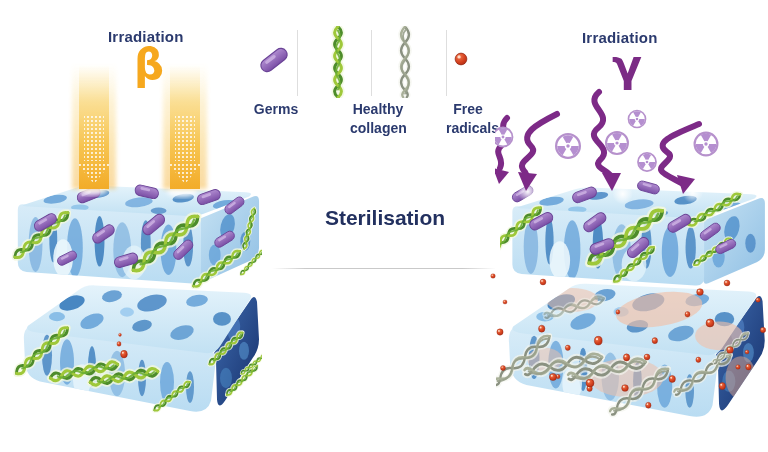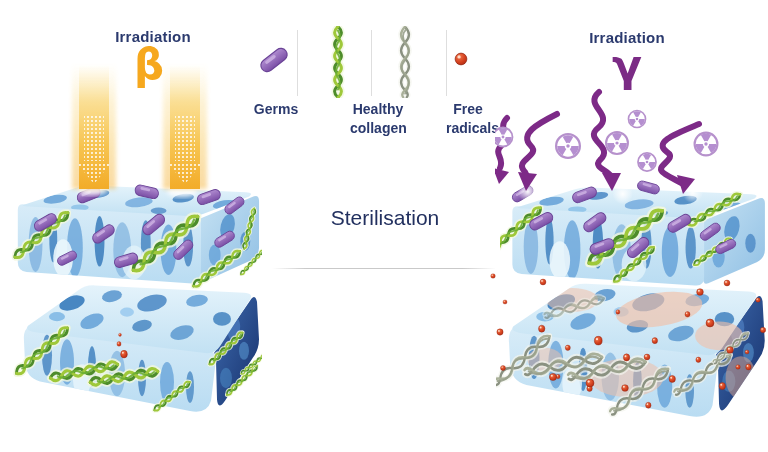--- a/index.html
+++ b/index.html
@@ -1,24 +1,24 @@
 <!DOCTYPE html>
 <html><head>
 <meta charset="utf-8">
 <style>
   html,body{margin:0;padding:0;background:#fff;}
   #stage{position:relative;width:768px;height:452px;background:#fff;overflow:hidden;
          font-family:"Liberation Sans",sans-serif;}
   .abs{position:absolute;}
-  .title{font-size:15px;font-weight:700;color:#2B3A6E;text-align:center;letter-spacing:.2px;}
+  .title{font-size:15px;font-weight:700;color:#2B3A6E;letter-spacing:.2px;}
   .sym-beta{font-family:"DejaVu Sans",sans-serif;font-size:42px;font-weight:700;color:#F6A81E;
             text-align:center;line-height:1;}
   .sym-gamma{font-family:"DejaVu Sans",sans-serif;font-size:44px;font-weight:700;color:#7B2B85;
             text-align:center;line-height:1;}
-  .stage-label{font-size:21px;font-weight:400;color:#22305F;text-align:center;}
+  .stage-label{font-size:21px;font-weight:700;color:#22305F;text-align:center;}
   .legend-label{font-size:14px;font-weight:700;color:#2B3A6E;text-align:center;line-height:1.35;}
   .vdiv{width:1px;background:#DEDEDE;}
   .hdiv{height:1px;background:linear-gradient(90deg,rgba(200,200,200,0),#C9C9C9 15%,#C9C9C9 85%,rgba(200,200,200,0));}
 </style>
 </head>
 <body>
 
 <div id="stage">
 
   <svg width="0" height="0" style="position:absolute">

